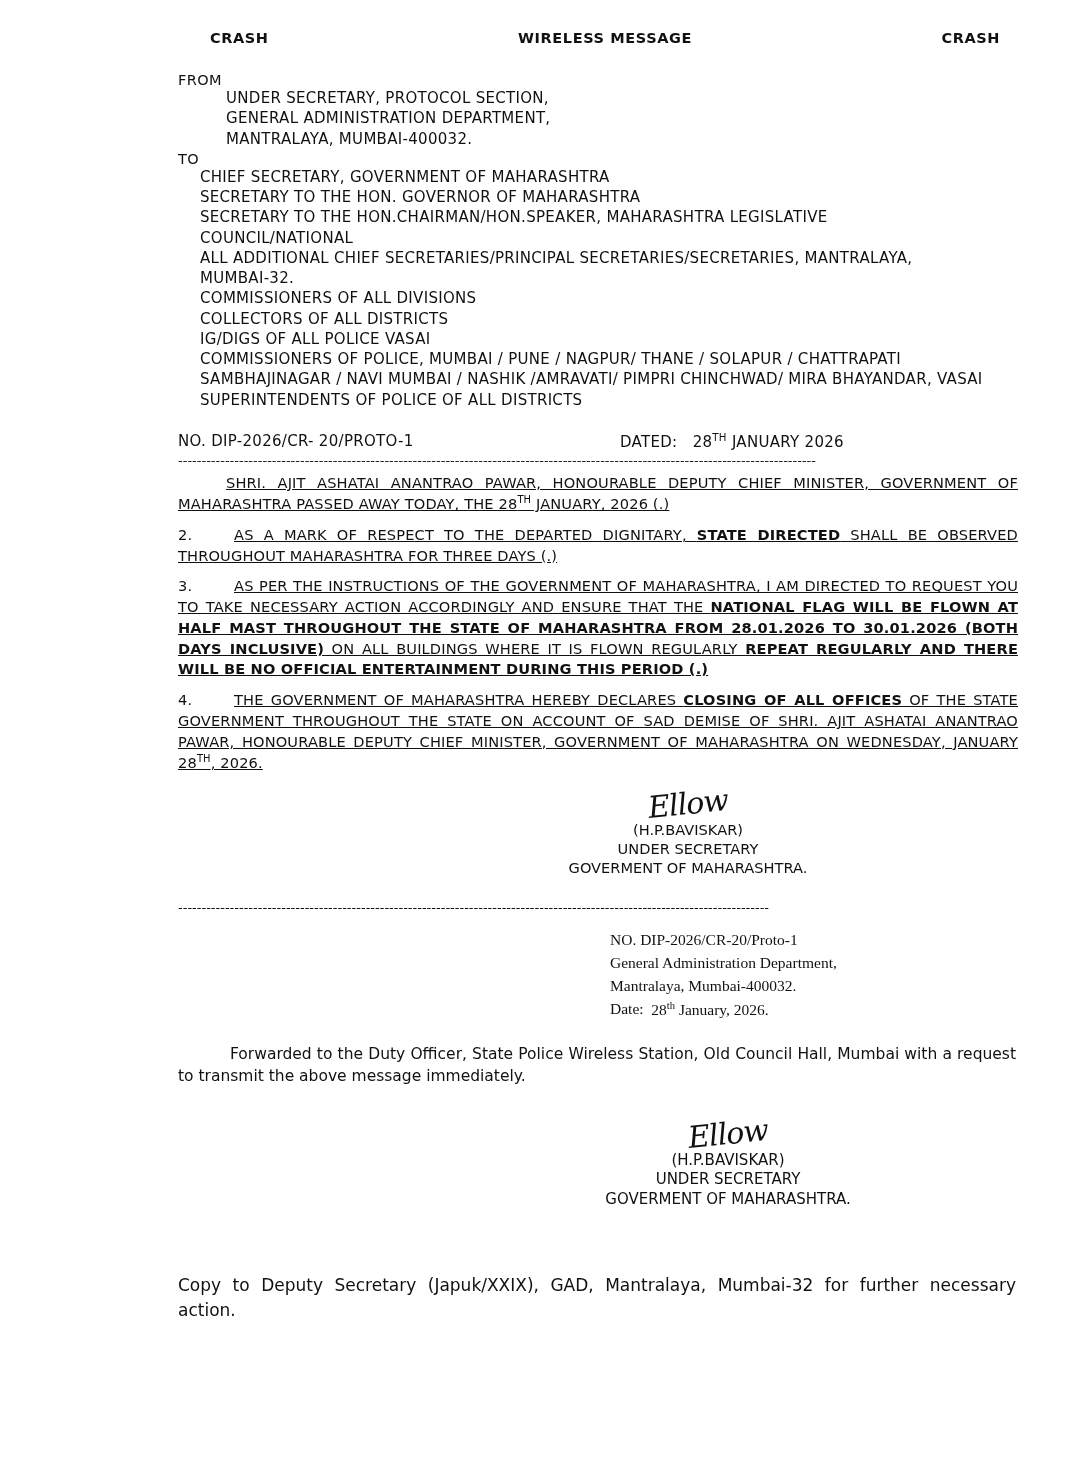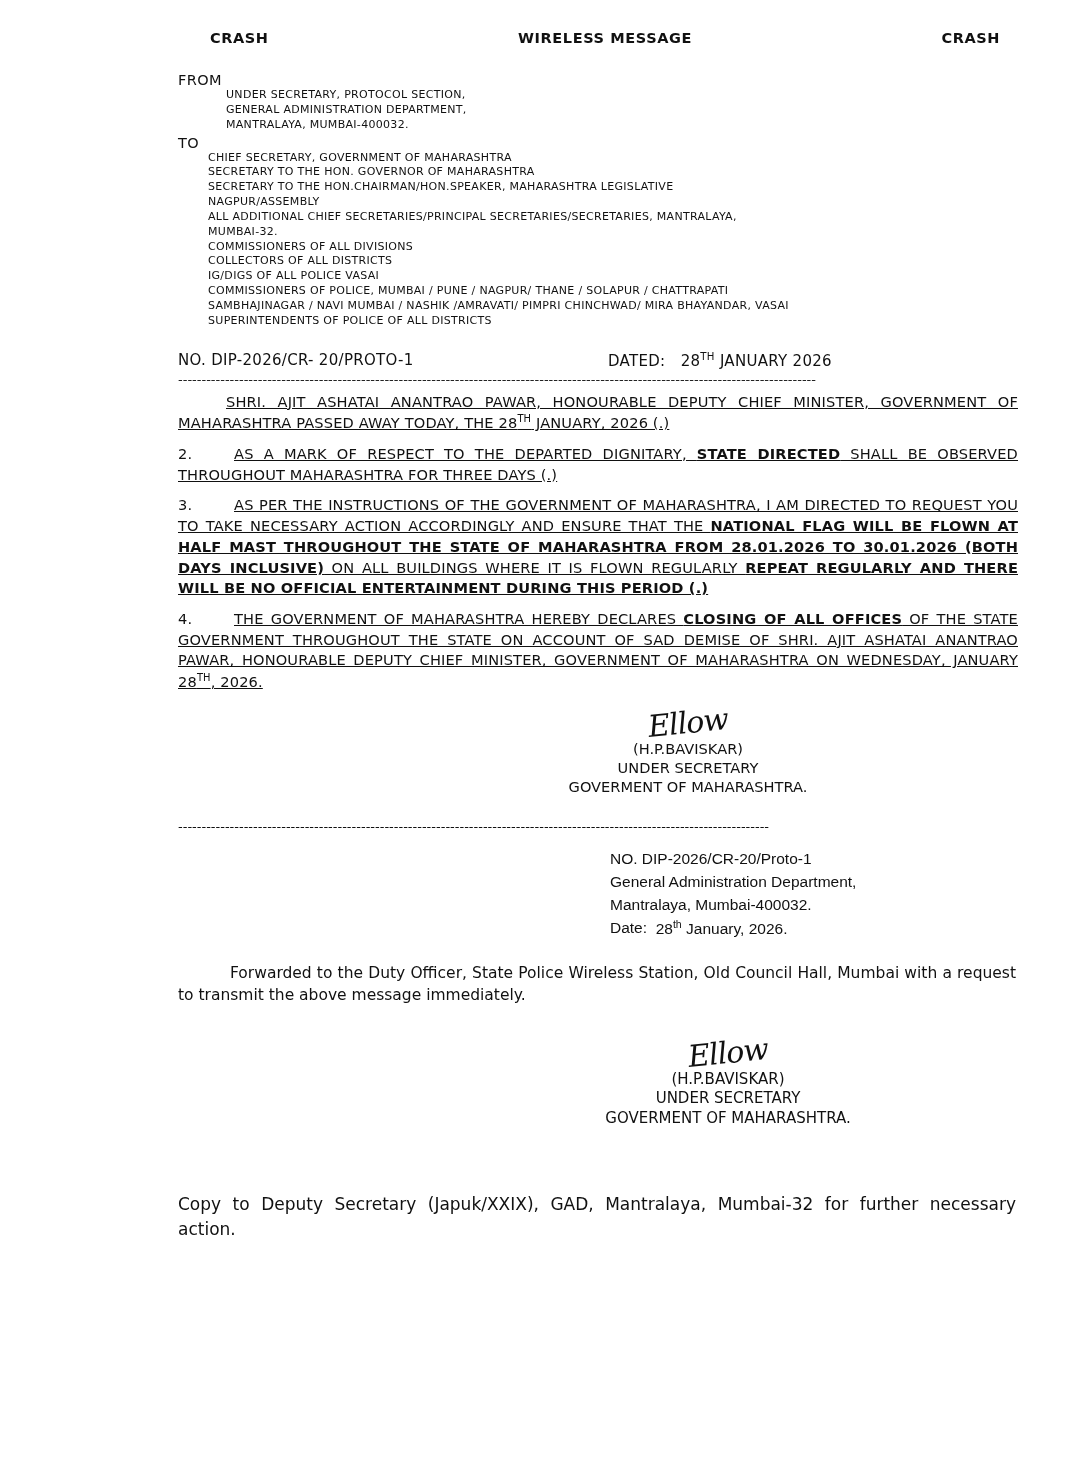--- a/index.html
+++ b/index.html
@@ -48,35 +48,36 @@
     font-size: 14.5px;
     letter-spacing: 0.4px;
     margin-top: 2px;
   }
   .from-block {
     margin-left: 48px;
     line-height: 1.35;
   }
   .from-block div,
   .to-block div {
-    font-size: 11px;
+    font-size: 15px;
     letter-spacing: 0.3px;
   }
   .to-block {
-    margin-left: 30px;
+    margin-left: 22px;
     line-height: 1.35;
   }
   .to-block div { white-space: nowrap; }
 
   
   .ref-row {
     display: flex;
     margin-top: 22px;
     font-size: 15px;
     letter-spacing: 0.3px;
+    gap: 12px;
   }
   .ref-row .no { width: 430px; margin-left: 0px; }
   .ref-row .dated { flex: 1; }
   .dashline {
     font-size: 13px;
     letter-spacing: 0px;
     color: #222;
     overflow: hidden;
     white-space: nowrap;
     height: 14px;
@@ -125,21 +126,21 @@
     width: 770px;
     height: 14px;
     margin: 22px 0 14px 0;
   }
 
   
   .endorse {
     margin-left: 432px;
     font-size: 15.5px;
     line-height: 1.5;
-    font-family: Liberation Sans, sans-serif;
+    font-family: Liberation Serif, serif;
   }
   .fwd {
     margin-top: 22px;
     font-size: 15.5px;
     line-height: 1.45;
     text-align: justify;
     width: 838px;
   }
   .fwd .indent { display: inline-block; width: 52px; }
 
@@ -177,21 +178,21 @@
       <div>UNDER SECRETARY, PROTOCOL SECTION,</div>
       <div>GENERAL ADMINISTRATION DEPARTMENT,</div>
       <div>MANTRALAYA, MUMBAI-400032.</div>
     </div>
 
     <div class="label">TO</div>
     <div class="to-block">
       <div>CHIEF SECRETARY, GOVERNMENT OF MAHARASHTRA</div>
       <div>SECRETARY TO THE HON. GOVERNOR OF MAHARASHTRA</div>
       <div>SECRETARY TO THE HON.CHAIRMAN/HON.SPEAKER, MAHARASHTRA LEGISLATIVE</div>
-      <div>NAGPUR/ASSEMBLY</div>
+      <div>COUNCIL/NATIONAL</div>
       <div>ALL ADDITIONAL CHIEF SECRETARIES/PRINCIPAL SECRETARIES/SECRETARIES, MANTRALAYA,</div>
       <div>MUMBAI-32.</div>
       <div>COMMISSIONERS OF ALL DIVISIONS</div>
       <div>COLLECTORS OF ALL DISTRICTS</div>
       <div>IG/DIGS OF ALL POLICE VASAI</div>
       <div>COMMISSIONERS OF POLICE, MUMBAI / PUNE / NAGPUR/ THANE / SOLAPUR / CHATTRAPATI</div>
       <div>SAMBHAJINAGAR / NAVI MUMBAI / NASHIK /AMRAVATI/ PIMPRI CHINCHWAD/ MIRA BHAYANDAR, VASAI</div>
       <div>SUPERINTENDENTS OF POLICE OF ALL DISTRICTS</div>
     </div>
 

